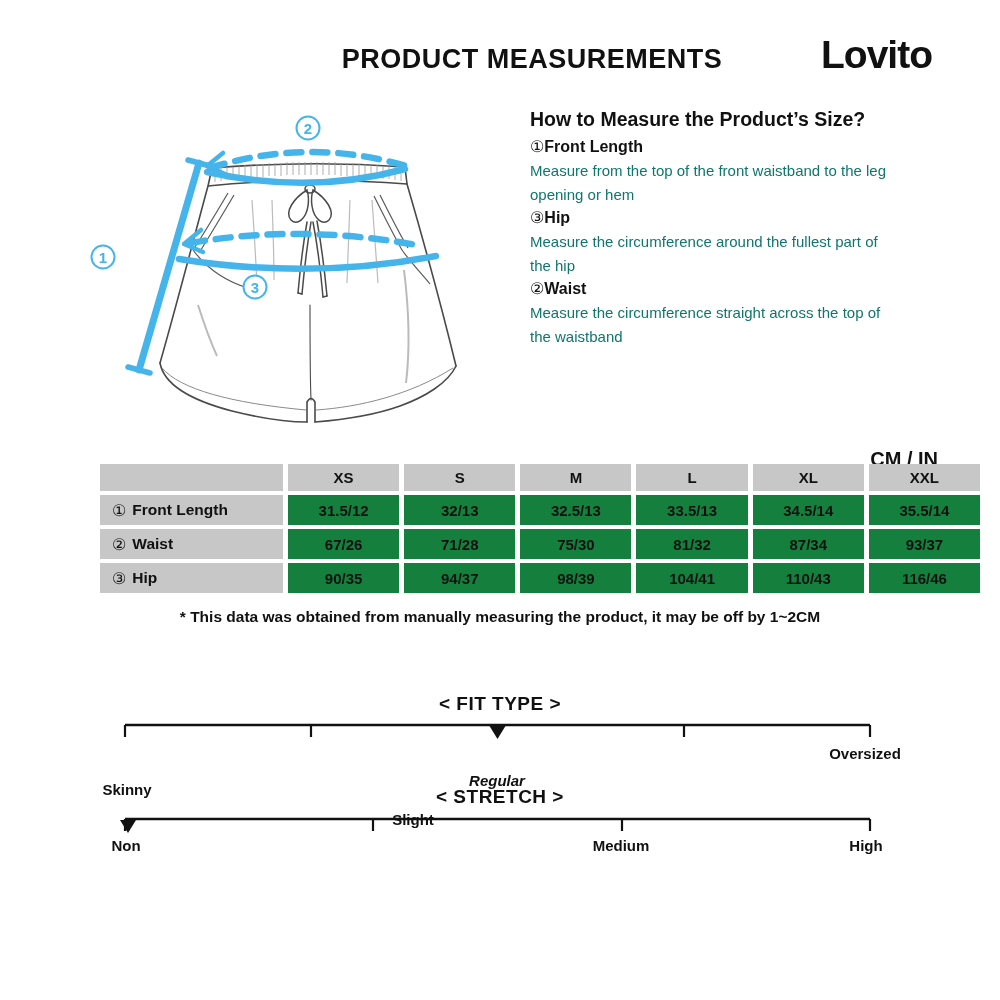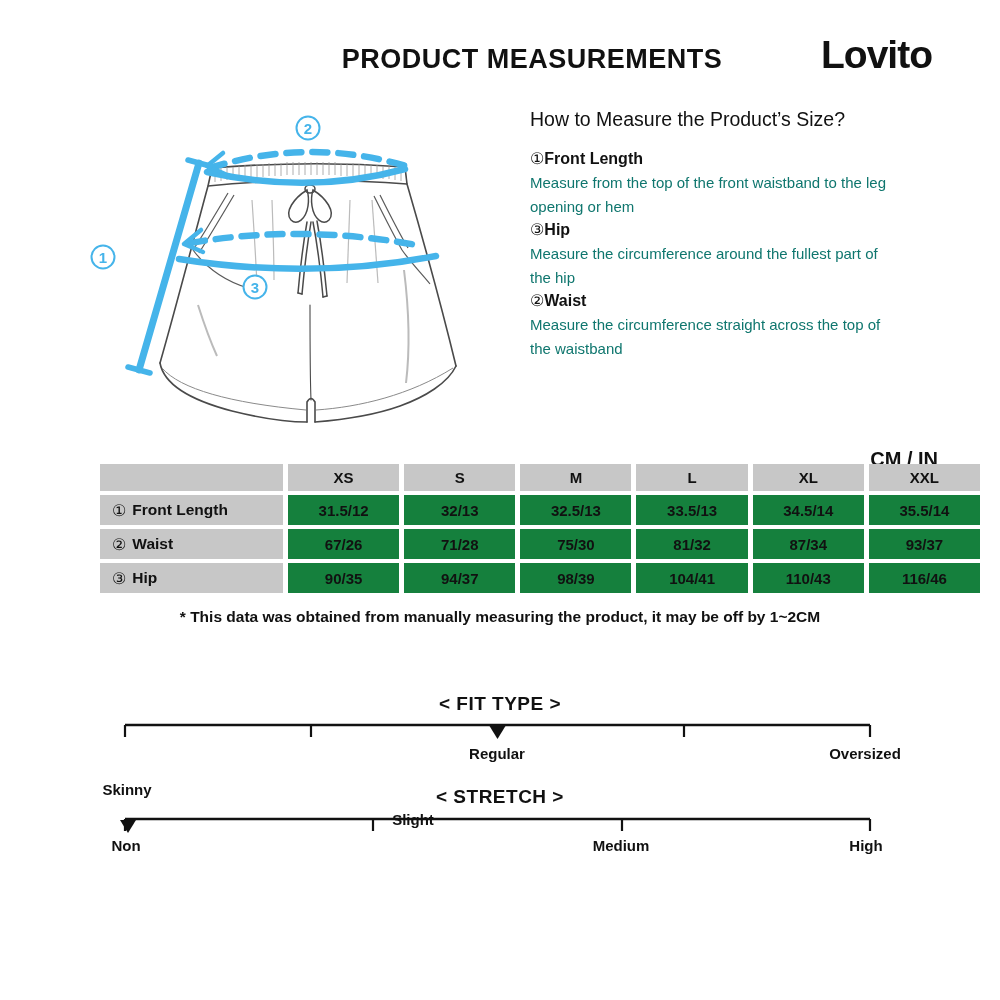--- a/index.html
+++ b/index.html
@@ -10,21 +10,21 @@
   .title{position:absolute;top:44px;left:0;width:1000px;text-align:center;
          font-size:27px;font-weight:800;letter-spacing:.5px;padding-left:32px;}
   .brand{position:absolute;top:33px;right:68px;font-size:39px;font-weight:800;letter-spacing:-1px;}
 
   
   .diagram{position:absolute;left:60px;top:100px;width:460px;height:345px;}
   .diagram svg{overflow:visible;}
 
   
   .guide{position:absolute;left:530px;top:108px;width:368px;}
-  .guide h2{margin:0 0 16px 0;font-size:19.5px;font-weight:400;}
+  .guide h2{margin:0 0 4px 0;font-size:19.5px;font-weight:700;}
   .g-label{font-size:16px;font-weight:700;line-height:24px;}
   .g-num{font-weight:400;font-size:16px;}
   .g-desc{margin:0;font-size:15px;font-weight:400;color:#0f766e;line-height:23.5px;}
 
   
   .unit{position:absolute;top:448px;right:62px;font-size:20px;font-weight:700;}
   .size-table{position:absolute;left:60px;top:464px;width:880px;display:grid;
               grid-template-columns:183px repeat(6,1fr);
               grid-template-rows:27px 30px 30px 30px;gap:4px 5px;padding-left:40px;}
   .t-cell{display:flex;align-items:center;justify-content:center;
@@ -196,21 +196,21 @@
 
   <p class="disclaimer">* This data was obtained from manually measuring the product, it may be off by 1~2CM</p>
 
   <div class="scale-title" style="top:693px;">&lt; FIT TYPE &gt;</div>
   <svg class="scale-svg" style="top:722px;" width="760" height="20" viewBox="0 0 760 20">
     <path d="M5,3 H750" stroke="#111" stroke-width="2.5" fill="none"></path>
     <path d="M5,3 V15 M191,3 V15 M564,3 V15 M750,3 V15" stroke="#111" stroke-width="2.2" fill="none"></path>
     <polygon points="369.5,4 385.5,4 377.5,17" fill="#111"></polygon>
   </svg>
   <span class="s-label" style="top:745px;left:127px;margin-top:36px;">Skinny</span>
-  <span class="s-label" style="top:745px;left:497px;">Regular</span>
+  <span class="s-label" style="top:772px;left:497px;font-style:italic;">Regular</span>
   <span class="s-label" style="top:745px;left:865px;">Oversized</span>
 
   <div class="scale-title" style="top:786px;">&lt; STRETCH &gt;</div>
   <svg class="scale-svg" style="top:816px;" width="760" height="20" viewBox="0 0 760 20">
     <path d="M5,3 H750" stroke="#111" stroke-width="2.5" fill="none"></path>
     <path d="M5,3 V15 M253,3 V15 M502,3 V15 M750,3 V15" stroke="#111" stroke-width="2.2" fill="none"></path>
     <polygon points="0,4 16,4 8,17" fill="#111"></polygon>
   </svg>
   <span class="s-label" style="top:837px;left:126px;">Non</span>
   <span class="s-label" style="top:811px;left:373px;margin-left:40px;">Slight</span>

